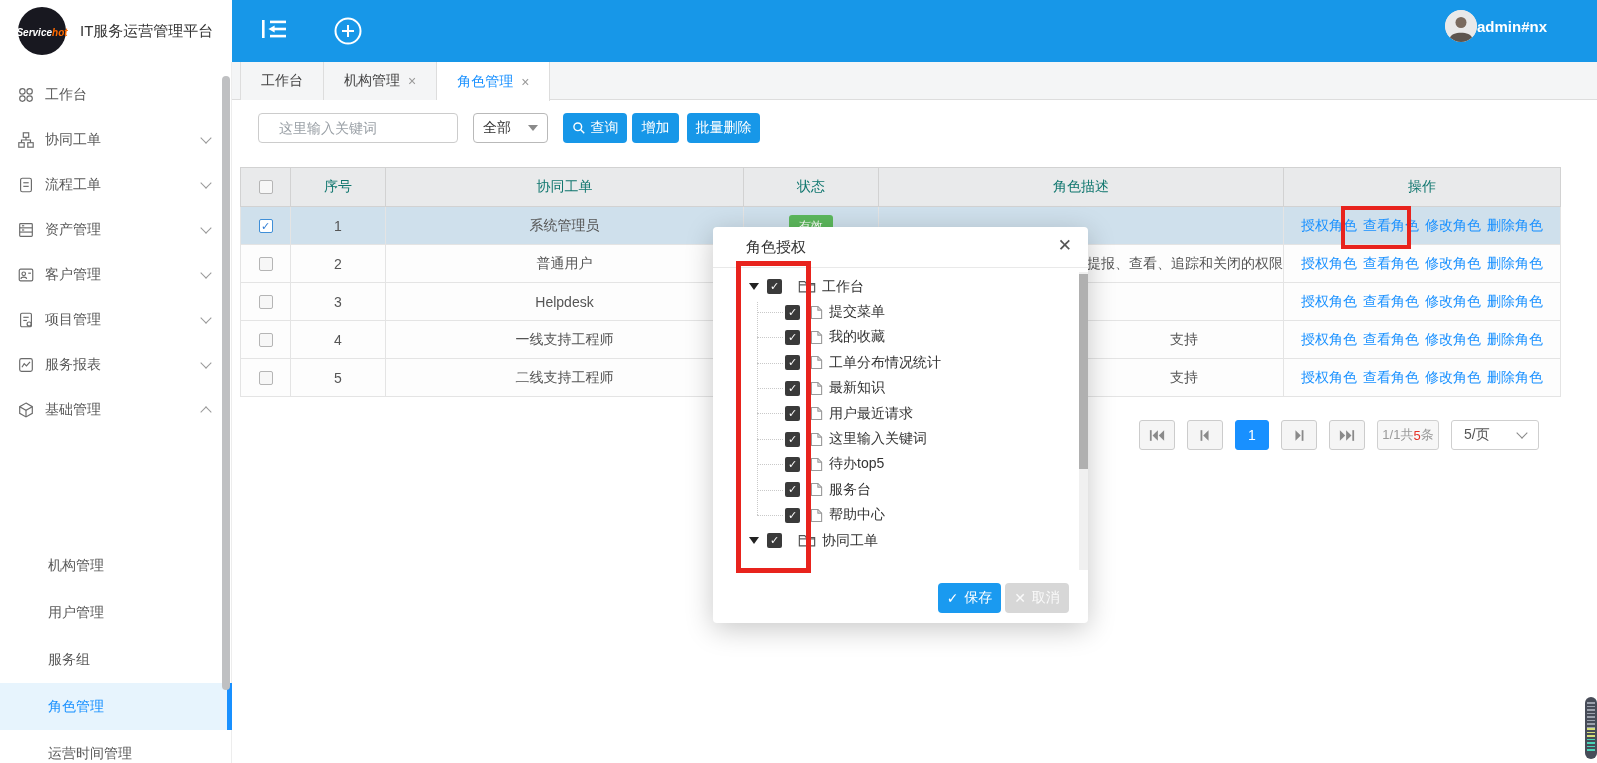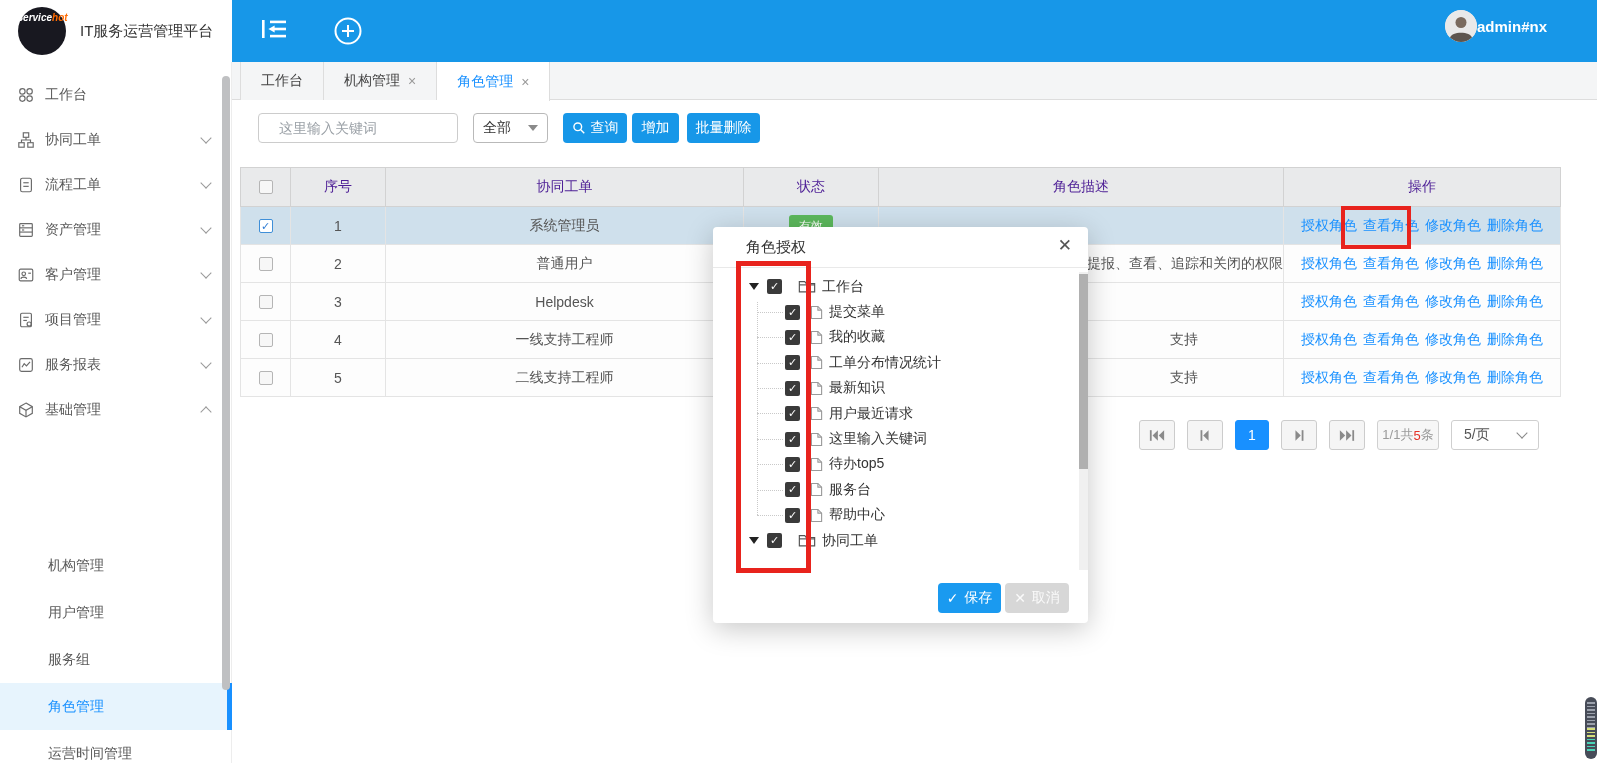--- a/index.html
+++ b/index.html
@@ -8,21 +8,21 @@
   }
   *{box-sizing:border-box;margin:0;padding:0;}
   html,body{width:1597px;height:763px;overflow:hidden;background:#fff;
     font-family:"Liberation Sans","DejaVu Sans",sans-serif;}
   #app{position:relative;width:1597px;height:763px;overflow:hidden;background:#fff;}
 
   
   .header{position:absolute;left:0;top:0;width:1597px;height:62px;background:var(--header-blue);}
   .logo-area{position:absolute;left:0;top:0;width:232px;height:62px;background:#fff;display:flex;align-items:center;}
   .logo-circle{width:48px;height:48px;border-radius:50%;background:#181820;margin-left:18px;
-    display:flex;justify-content:center;flex-shrink:0;}
+    display:flex;align-items:center;justify-content:center;flex-shrink:0;}
   .logo-circle .t1{color:#fff;font-size:10px;font-weight:bold;font-style:italic;}
   .logo-circle .t2{color:#ff6a00;font-size:10px;font-weight:bold;font-style:italic;}
   .app-title{margin-left:14px;font-size:15px;color:#333;}
   .hdr-icon{position:absolute;top:17px;width:30px;height:28px;cursor:pointer;}
   .hdr-collapse{left:260px;}
   .hdr-plus{left:334px;}
   .hdr-right{position:absolute;right:50px;top:0;height:52px;display:flex;align-items:center;gap:0;}
   .avatar{width:32px;height:32px;border-radius:50%;overflow:hidden;background:#e9e9e9;flex-shrink:0;}
   .user-name{color:#fff;font-size:15px;font-weight:bold;}
 
@@ -56,21 +56,21 @@
     background:#fff;display:flex;align-items:center;justify-content:space-between;padding:0 9px;font-size:14px;color:#333;cursor:pointer;}
   .sel-caret{width:0;height:0;border-left:5px solid transparent;border-right:5px solid transparent;border-top:6px solid #8a8a8a;}
   .btn-blue{position:absolute;top:51px;height:30px;background:var(--header-blue);border:none;border-radius:4px;color:#fff;
     font-size:14px;display:flex;align-items:center;justify-content:center;gap:5px;cursor:pointer;font-family:inherit;}
   .btn-query{left:331px;width:64px;}
   .btn-add{left:400px;width:47px;}
   .btn-batch{left:455px;width:73px;}
 
   
   .grid-table{position:absolute;left:8px;top:105px;width:1320px;border-collapse:collapse;table-layout:fixed;font-size:14px;}
-  .grid-table th{height:39px;background:#e9eaeb;border:1px solid #d2d2d2;color:#4c1d95;font-weight:normal;}
+  .grid-table th{height:39px;background:#e9eaeb;border:1px solid #d2d2d2;color:#0f766e;font-weight:normal;}
   .grid-table td{height:38px;border:1px solid #e4e4e4;color:#555;text-align:center;background:#fdfdfd;padding:0;}
   .grid-table tr.selected td{background:var(--selrow);}
   .cb{width:14px;height:14px;border:1px solid #b5b5b5;background:#f7f7f7;border-radius:2px;margin:0 auto;font-size:11px;line-height:12px;cursor:pointer;}
   .cb.checked{border-color:#3f8fd8;background:#fff;color:#2f7cd4;font-weight:bold;}
   .badge{display:inline-block;padding:0 10px;height:22px;line-height:22px;border-radius:3px;background:var(--green);color:#fff;font-size:12px;}
   .desc-cell{text-align:left;color:#595959;}
   .grid-table tr:nth-child(2) .desc-cell{padding-left:208px;}
   .grid-table tr:nth-child(4) .desc-cell,.grid-table tr:nth-child(5) .desc-cell{padding-left:206px;}
   .op-link{color:var(--link);text-decoration:none;margin:0 3px;cursor:pointer;}
 

